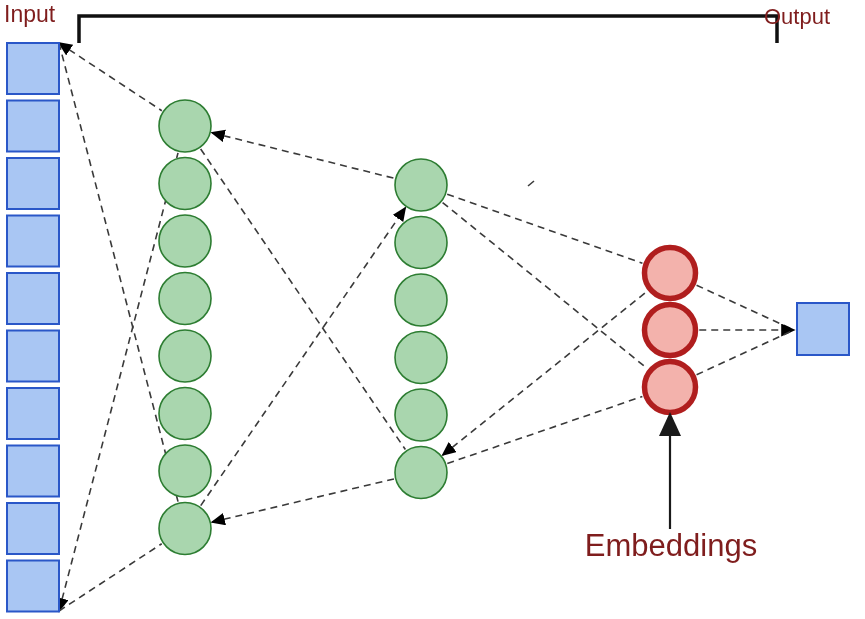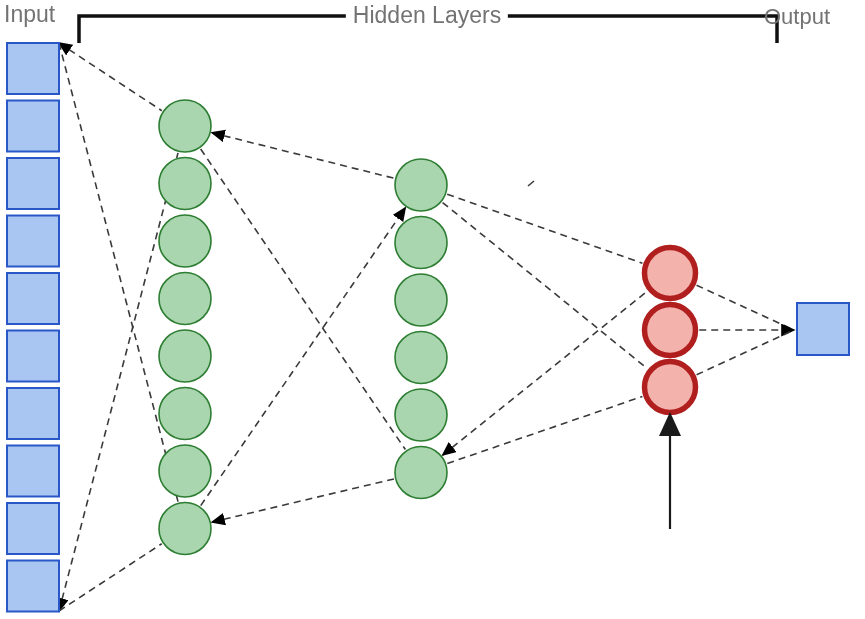--- a/index.html
+++ b/index.html
@@ -6,21 +6,21 @@
   .canvas{
     position:relative;
     width:865px;height:619px;
     background:#ffffff;
     font-family:"Liberation Sans", sans-serif;
     overflow:hidden;
   }
   svg#net-svg{position:absolute;left:0;top:0;}
   .lbl{
     position:absolute;
-    color:#737373;
+    color:#7f1d1d;
     white-space:nowrap;
     user-select:none;
   }
   .lbl-input{left:4px;top:1px;font-size:23px;}
   .lbl-hidden{
     left:427px;top:2px;font-size:23px;
     transform:translateX(-50%);
     background:#ffffff;padding:0 7px;
   }
   .lbl-output{left:764px;top:4px;font-size:22px;}
@@ -94,16 +94,16 @@
         <rect x="797" y="303" width="52" height="52" fill="#a9c6f3" stroke="#2a57c8" stroke-width="2"></rect>
       </g>
     <g id="g-annot">
         <line x1="670" y1="529" x2="670" y2="434" stroke="#1a1a1a" stroke-width="2.2"></line>
         <polygon points="670,412 659,436 681,436" fill="#1a1a1a"></polygon>
         <line x1="528" y1="186" x2="534" y2="181" stroke="#3a3a3a" stroke-width="1.6"></line>
       </g>
   </svg>
 
   <div class="lbl lbl-input">Input</div>
-  <div class="lbl lbl-hidden">Hidden Layers</div>
   <div class="lbl lbl-output">Output</div>
+  <div class="lbl lbl-embeddings">Embeddings</div>
 
 </div>
 
 </body></html>

